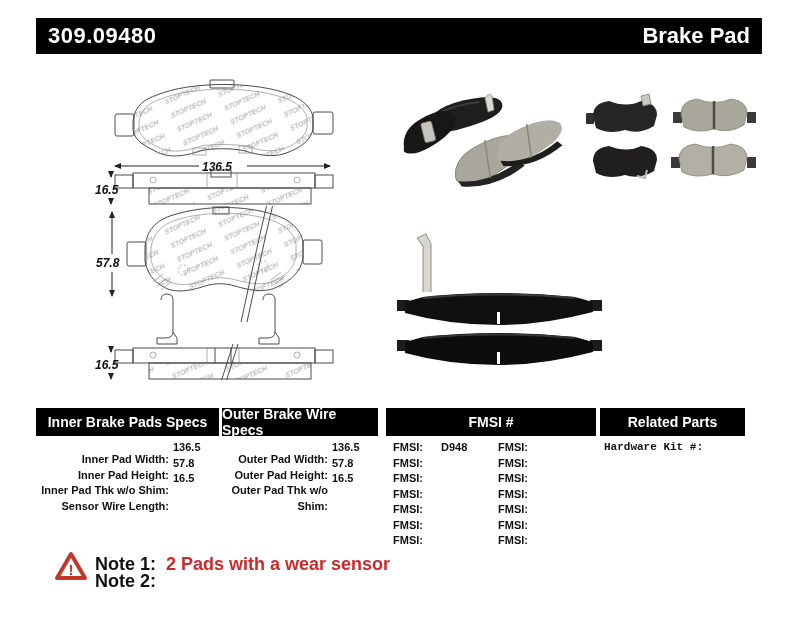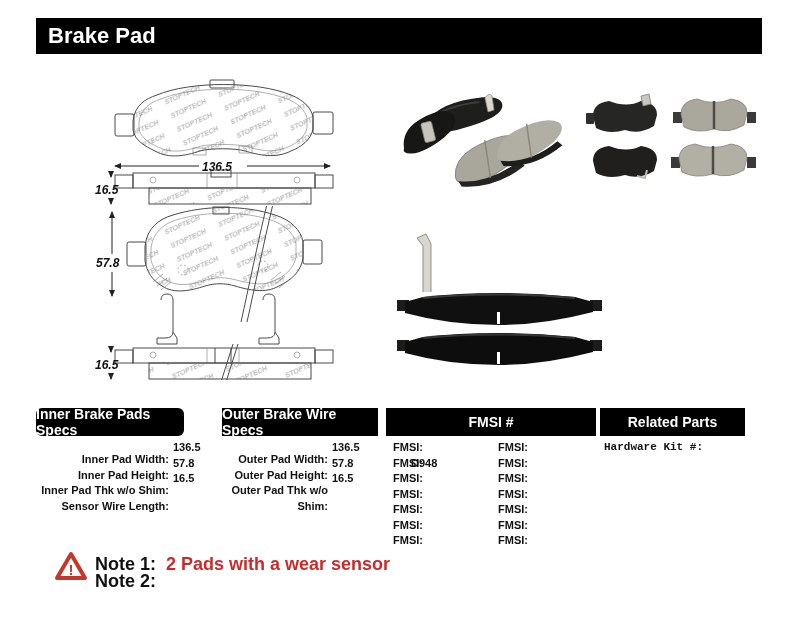--- a/index.html
+++ b/index.html
@@ -21,33 +21,34 @@
   svg .wmfill{fill:url(#wmpat);stroke:none;}
 
   
   .col-hd{top:408px;height:28px;background:#000;color:#fff;display:flex;align-items:center;
     justify-content:center;font-size:14px;font-weight:bold;}
   .spec-col{top:440px;font-size:11px;font-weight:bold;color:#111;}
   .spec-row{display:flex;height:15.5px;line-height:15.5px;}
   .spec-row .lbl{flex:1;text-align:right;margin-top:12px;}
   .spec-row .val{width:46px;text-align:left;padding-left:4px;}
   .fmsi-row{display:flex;height:15.5px;line-height:15.5px;}
-  .fmsi-cell{width:50%;display:flex;padding-left:7px;box-sizing:border-box;flex-direction:column;}
+  .fmsi-cell{width:50%;display:flex;padding-left:7px;box-sizing:border-box;}
   .fmsi-cell .fv{margin-left:18px;min-width:36px;}
   .rel-row{height:15.5px;line-height:15.5px;padding-left:4px;display:flex;font-family:Liberation Mono, monospace;}
   .rel-row .val{margin-left:4px;}
 
   
   .note-line{font-size:18px;font-weight:bold;color:#111;display:flex;text-align:center;}
   .note-red{color:#cc2a2a;margin-left:10px;}
 </style>
 </head>
 <body>
 
 <div class="abs header-bar">
+  <span class="part">309.09480</span>
   <span class="ptype">Brake Pad</span>
 </div>
 
 <svg class="abs" style="left:95px;top:76px;" width="255" height="130" viewBox="0 0 255 130">
   <defs>
     <pattern id="wmpat" patternUnits="userSpaceOnUse" width="52" height="15" patternTransform="rotate(-24)">
       <text x="1" y="10" style="font:italic bold 7px 'Liberation Sans',sans-serif;fill:#b9b9b9;">STOPTECH</text>
     </pattern>
     <marker id="arwL" markerWidth="8" markerHeight="8" refX="1" refY="3" orient="auto">
       <path d="M7 0 L0 3 L7 6 Z" fill="#222"></path>
@@ -218,21 +219,21 @@
   </g>
   <g>
     <rect x="4" y="112" width="12" height="11" fill="#1c1c1a"></rect>
     <rect x="197" y="112" width="12" height="11" fill="#1c1c1a"></rect>
     <path d="M12 114 L30 109 Q102 101 182 109 L200 114 L200 124 Q150 137 106 137 Q56 137 12 125 Z" fill="#0d0d0d"></path>
     <path d="M30 110 Q102 103 182 110" stroke="#363634" stroke-width="2" fill="none"></path>
     <rect x="104" y="124" width="3" height="12" fill="#fff"></rect>
   </g>
 </svg>
 
-<div class="abs col-hd" style="left:36px;width:148px;border-radius:6px;">
+<div class="abs col-hd" style="left:36px;width:183px;">
   <span>Inner Brake Pads Specs</span>
 </div>
 <div class="abs col-hd" style="left:222px;width:156px;">
   <span>Outer Brake Wire Specs</span>
 </div>
 <div class="abs col-hd" style="left:386px;width:210px;">
   <span>FMSI #</span>
 </div>
 <div class="abs col-hd" style="left:600px;width:145px;text-align:center;">
   <span>Related Parts</span>

